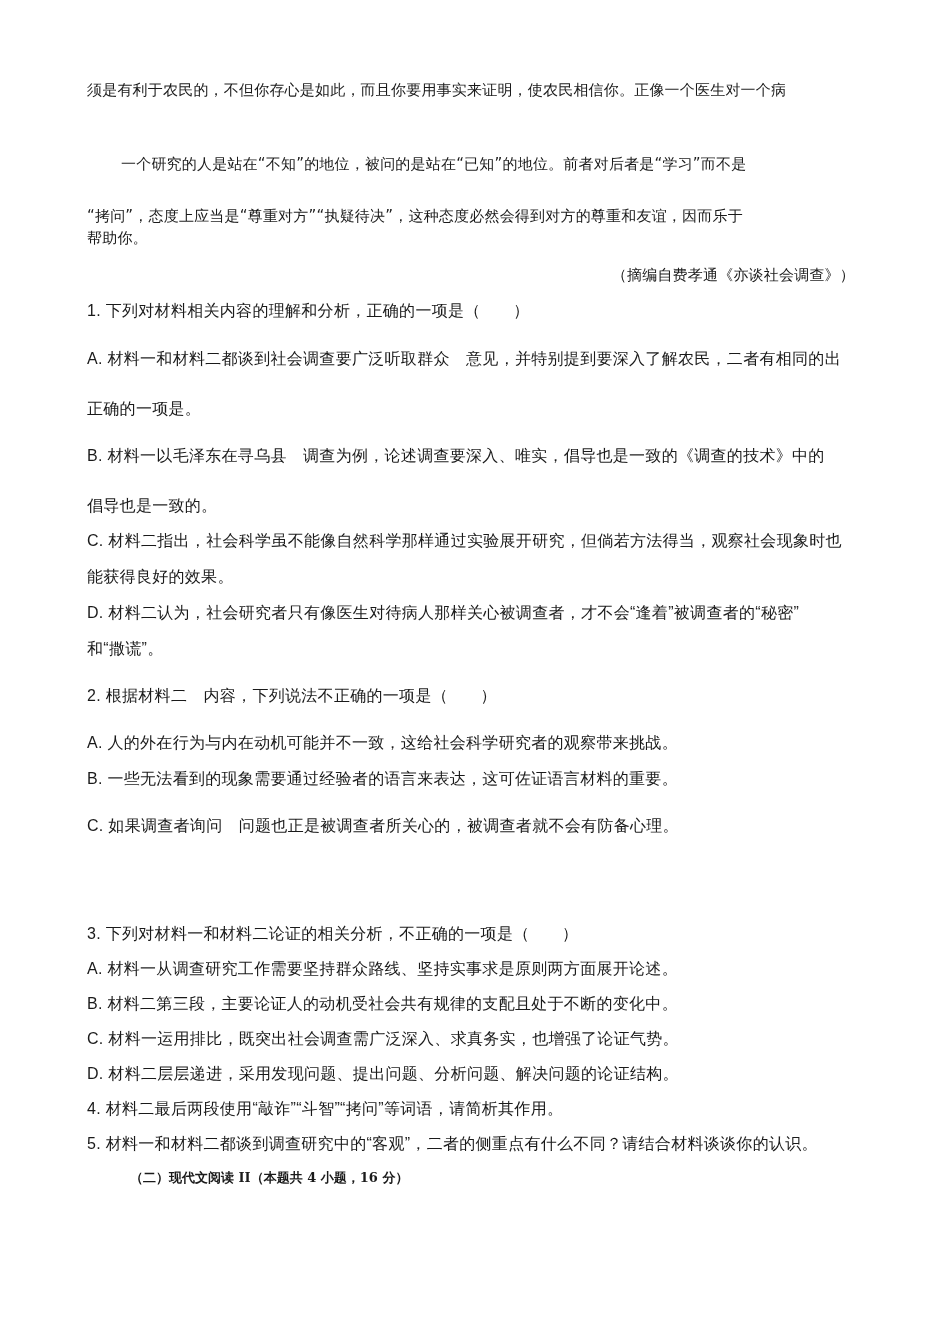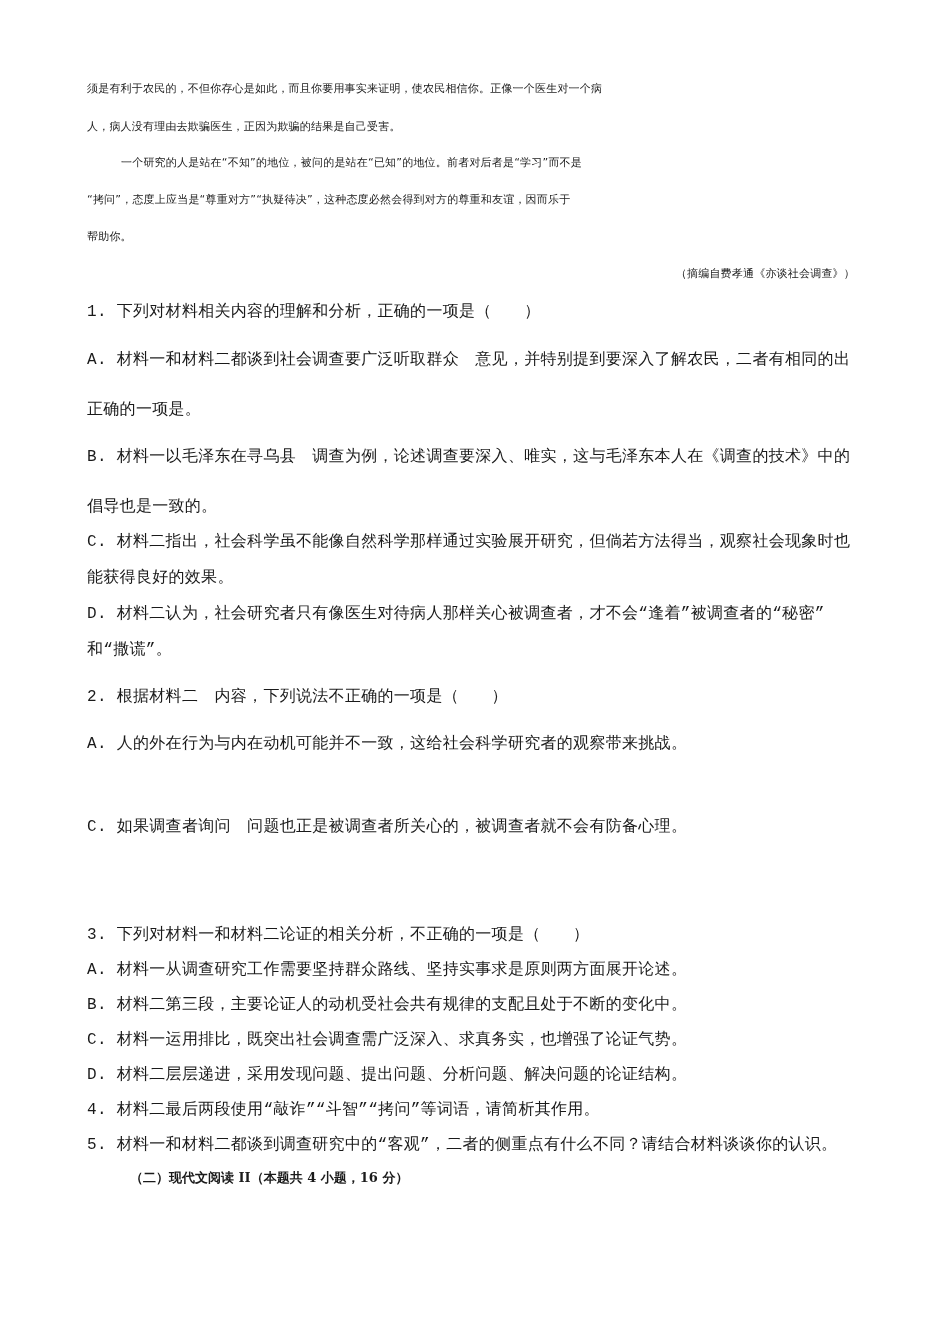--- a/index.html
+++ b/index.html
@@ -1,48 +1,48 @@
 <!DOCTYPE html>
 <html><head>
   <meta charset="utf-8">
   <style>
     html, body { margin: 0; padding: 0; background: #ffffff; }
     body { width: 950px; height: 1344px; position: relative; overflow: hidden; color: #1a1a1a; }
     .page { position: absolute; left: 0; top: 0; width: 950px; height: 1344px; }
     .ln { position: absolute; left: 87px; white-space: nowrap; }
-    .sans { font-family: "DejaVu Sans", "Liberation Sans", sans-serif; font-size: 11px; letter-spacing: 0.2px; font-weight: 500; }
-    .serif { font-family: Liberation Mono, monospace; font-size: 16px; letter-spacing: 0.3px; }
+    .sans { font-family: "DejaVu Sans", "Liberation Sans", sans-serif; font-size: 15px; letter-spacing: 0.2px; font-weight: 500; }
+    .serif { font-family: Liberation Sans, sans-serif; font-size: 16px; letter-spacing: 0.3px; }
     .indent { left: 121px; }
     .source { left: auto; right: 95px; text-align: right; }
     .heading { left: 130px; font-family: "DejaVu Serif", "Liberation Serif", serif; font-weight: bold; font-size: 13px; }
   </style>
 </head>
 <body>
 
 <div class="page">
 
   <div class="ln sans" style="top:81px">须是有利于农民的，不但你存心是如此，而且你要用事实来证明，使农民相信你。正像一个医生对一个病</div>
-  <div class="ln sans" style="top:119px">人，病人没有理由去欺骗医生，正因为欺骗的结果是自己受害。</div>
   <div class="ln sans indent" style="top:155px">一个研究的人是站在“不知”的地位，被问的是站在“已知”的地位。前者对后者是“学习”而不是</div>
-  <div class="ln sans" style="top:192px">“拷问”，态度上应当是“尊重对方”“执疑待决”，这种态度必然会得到对方的尊重和友谊，因而乐于</div>
+  <div class="ln sans" style="top:207px">“拷问”，态度上应当是“尊重对方”“执疑待决”，这种态度必然会得到对方的尊重和友谊，因而乐于</div>
   <div class="ln sans" style="top:229px">帮助你。</div>
   <div class="ln sans source" style="top:266px">（摘编自费孝通《亦谈社会调查》）</div>
 
   <div class="ln serif" style="top:301px">1. 下列对材料相关内容的理解和分析，正确的一项是（　　）</div>
   <div class="ln serif" style="top:349px">A. 材料一和材料二都谈到社会调查要广泛听取群众　意见，并特别提到要深入了解农民，二者有相同的出</div>
   <div class="ln serif" style="top:399px">正确的一项是。</div>
-  <div class="ln serif" style="top:446px">B. 材料一以毛泽东在寻乌县　调查为例，论述调查要深入、唯实，这与毛泽东本人在《调查的技术》中的</div>
+  <div class="ln serif" style="top:446px">B. 材料一以毛泽东在寻乌县　调查为例，论述调查要深入、唯实，倡导也是一致的《调查的技术》中的</div>
   <div class="ln serif" style="top:496px">倡导也是一致的。</div>
   <div class="ln serif" style="top:531px">C. 材料二指出，社会科学虽不能像自然科学那样通过实验展开研究，但倘若方法得当，观察社会现象时也</div>
   <div class="ln serif" style="top:567px">能获得良好的效果。</div>
   <div class="ln serif" style="top:603px">D. 材料二认为，社会研究者只有像医生对待病人那样关心被调查者，才不会“逢着”被调查者的“秘密”</div>
   <div class="ln serif" style="top:639px">和“撒谎”。</div>
 
   <div class="ln serif" style="top:686px">2. 根据材料二　内容，下列说法不正确的一项是（　　）</div>
   <div class="ln serif" style="top:733px">A. 人的外在行为与内在动机可能并不一致，这给社会科学研究者的观察带来挑战。</div>
+  <div class="ln serif" style="top:769px">B. 一些无法看到的现象需要通过经验者的语言来表达，这可佐证语言材料的重要。</div>
   <div class="ln serif" style="top:816px">C. 如果调查者询问　问题也正是被调查者所关心的，被调查者就不会有防备心理。</div>
 
   <div class="ln serif" style="top:924px">3. 下列对材料一和材料二论证的相关分析，不正确的一项是（　　）</div>
   <div class="ln serif" style="top:959px">A. 材料一从调查研究工作需要坚持群众路线、坚持实事求是原则两方面展开论述。</div>
   <div class="ln serif" style="top:1029px">C. 材料一运用排比，既突出社会调查需广泛深入、求真务实，也增强了论证气势。</div>
   <div class="ln serif" style="top:994px">B. 材料二第三段，主要论证人的动机受社会共有规律的支配且处于不断的变化中。</div>
   <div class="ln serif" style="top:1064px">D. 材料二层层递进，采用发现问题、提出问题、分析问题、解决问题的论证结构。</div>
 
   <div class="ln serif" style="top:1099px">4. 材料二最后两段使用“敲诈”“斗智”“拷问”等词语，请简析其作用。</div>
   <div class="ln serif" style="top:1134px">5. 材料一和材料二都谈到调查研究中的“客观”，二者的侧重点有什么不同？请结合材料谈谈你的认识。</div>

